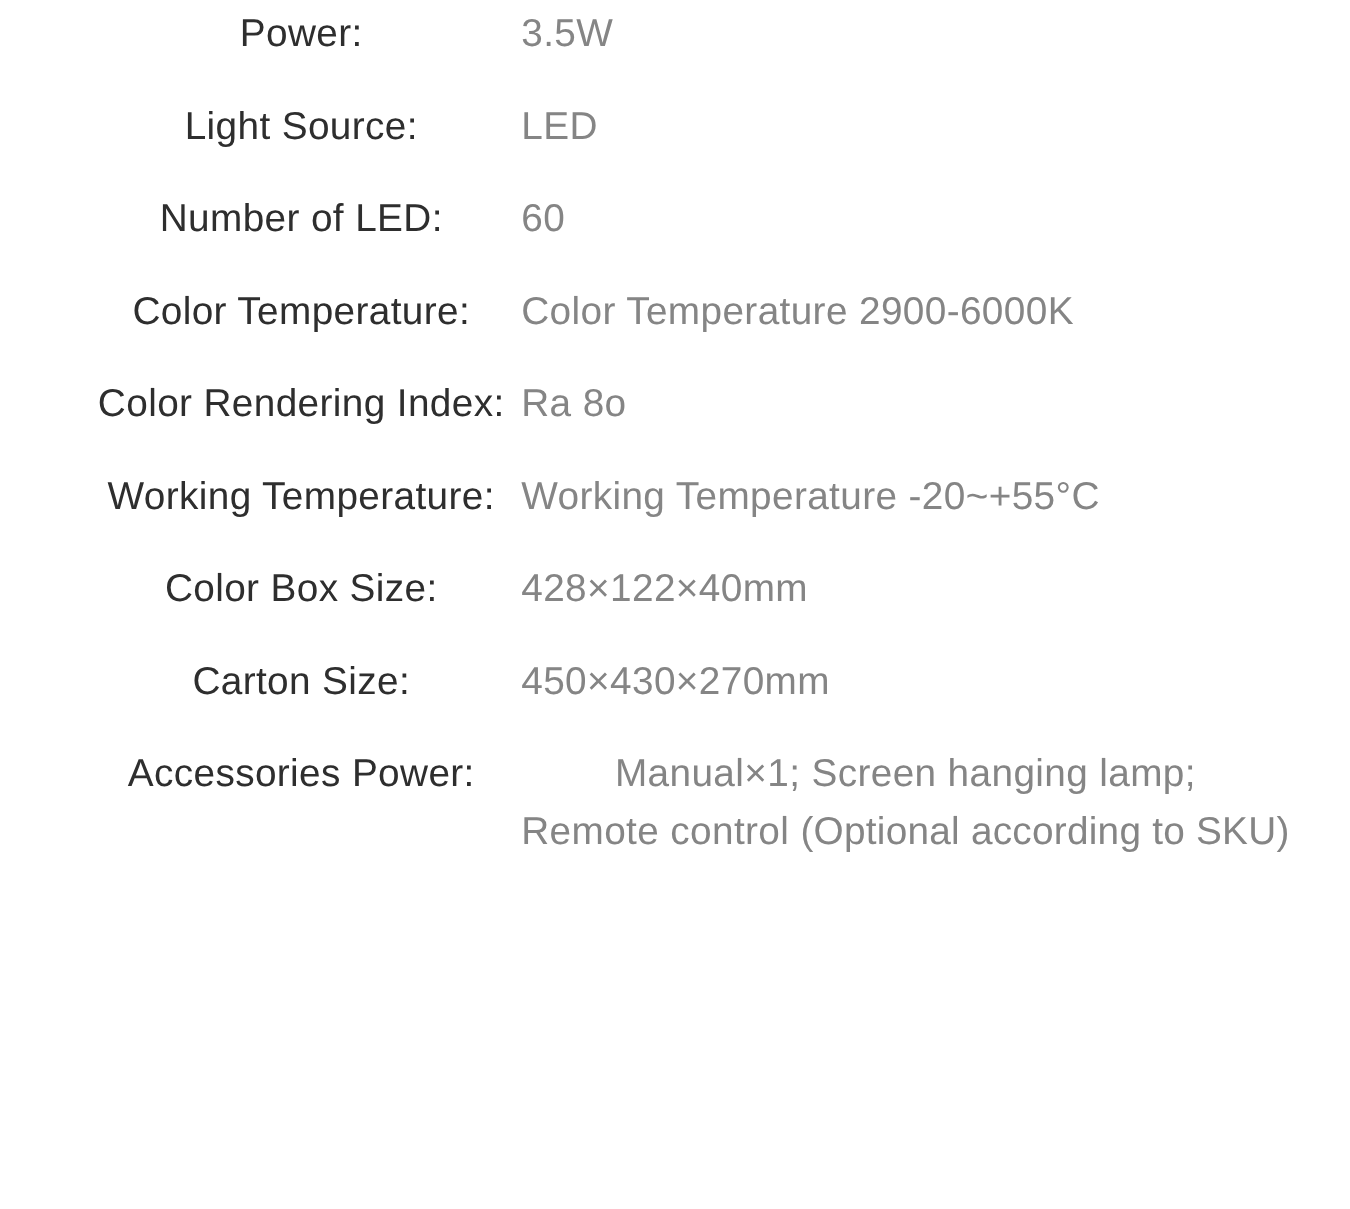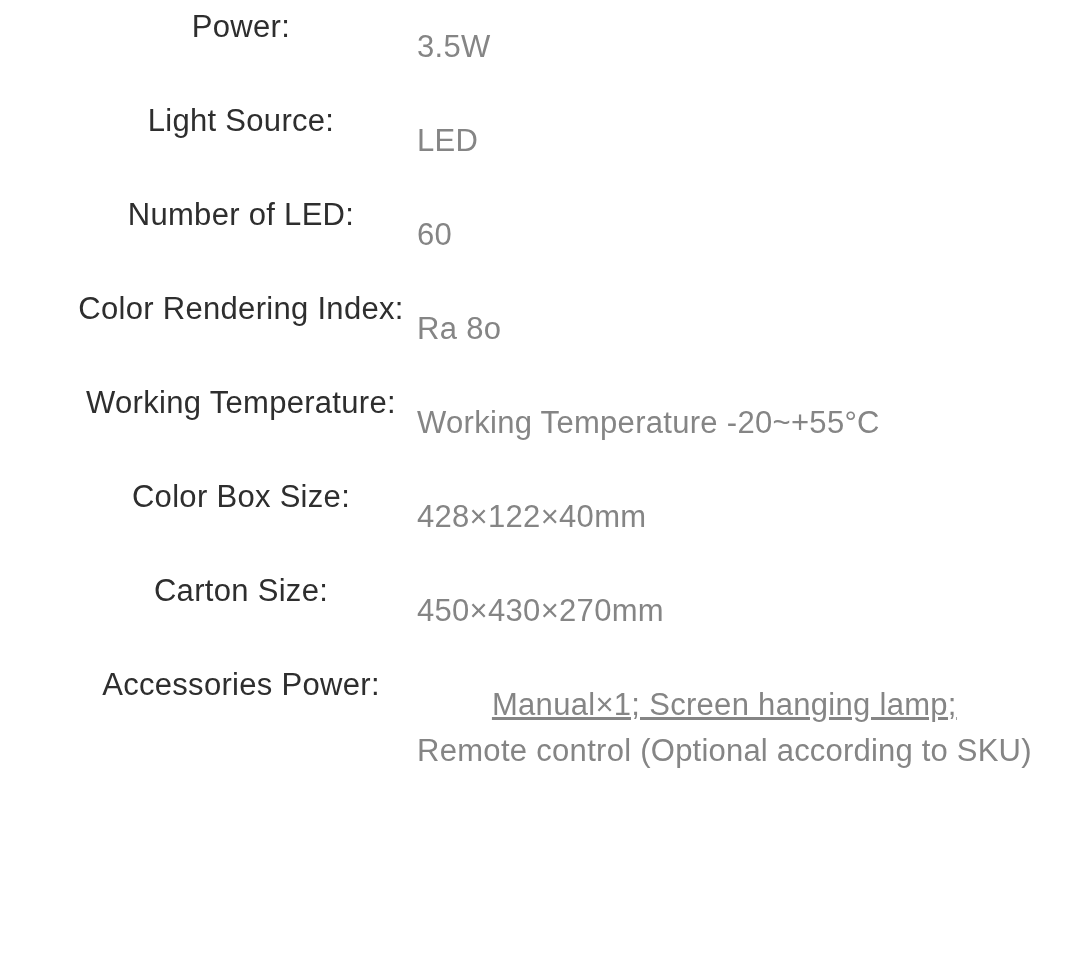--- a/index.html
+++ b/index.html
@@ -29,29 +29,27 @@
     font-size: 31px;
     line-height: 40px;
     letter-spacing: 0.3px;
     color: #2e2e2e;
   }
   .spec-value {
     font-size: 31px;
     line-height: 40px;
     letter-spacing: 0.3px;
     color: #858585;
-    margin-top: 20px;
   }
   .spec-row-accessories .spec-value .value-line {
     line-height: 45px;
   }
   .spec-row-accessories .spec-value .value-line:first-child {
     line-height: 40px;
     margin-bottom: 3px;
-    text-decoration: underline;
   }
   .note {
     font-size: 31px;
     letter-spacing: 0.2px;
   }
 </style>
 </head>
 <body>
 
 <div class="spec-sheet">
@@ -64,20 +62,24 @@
   <div class="spec-row">
     <div class="spec-label">Light Source:</div>
     <div class="spec-value">LED</div>
   </div>
 
   <div class="spec-row">
     <div class="spec-label">Number of LED:</div>
     <div class="spec-value">60</div>
   </div>
 
+  <div class="spec-row">
+    <div class="spec-label">Color Temperature:</div>
+    <div class="spec-value">Color Temperature 2900-6000K</div>
+  </div>
 
   <div class="spec-row">
     <div class="spec-label">Color Rendering Index:</div>
     <div class="spec-value">Ra 8o</div>
   </div>
 
   <div class="spec-row">
     <div class="spec-label">Working Temperature:</div>
     <div class="spec-value">Working Temperature -20~+55°C</div>
   </div>

